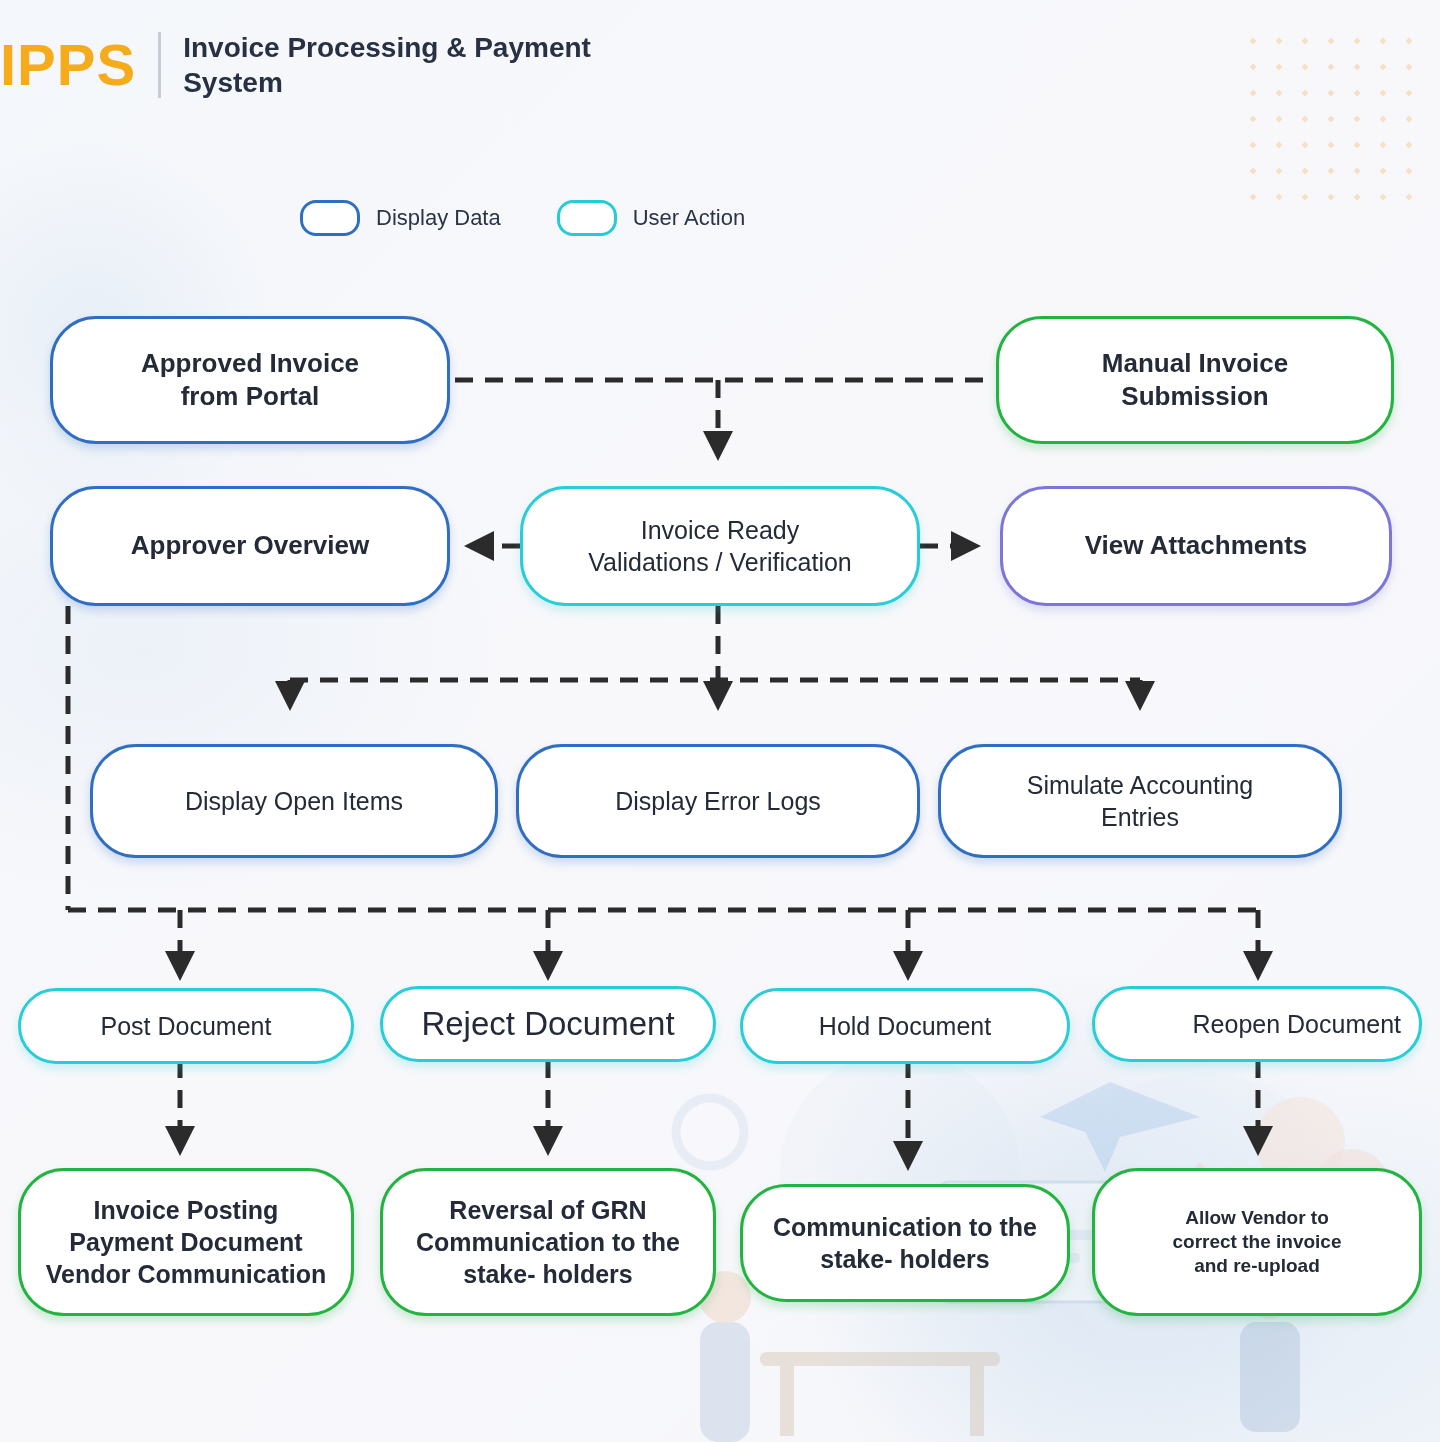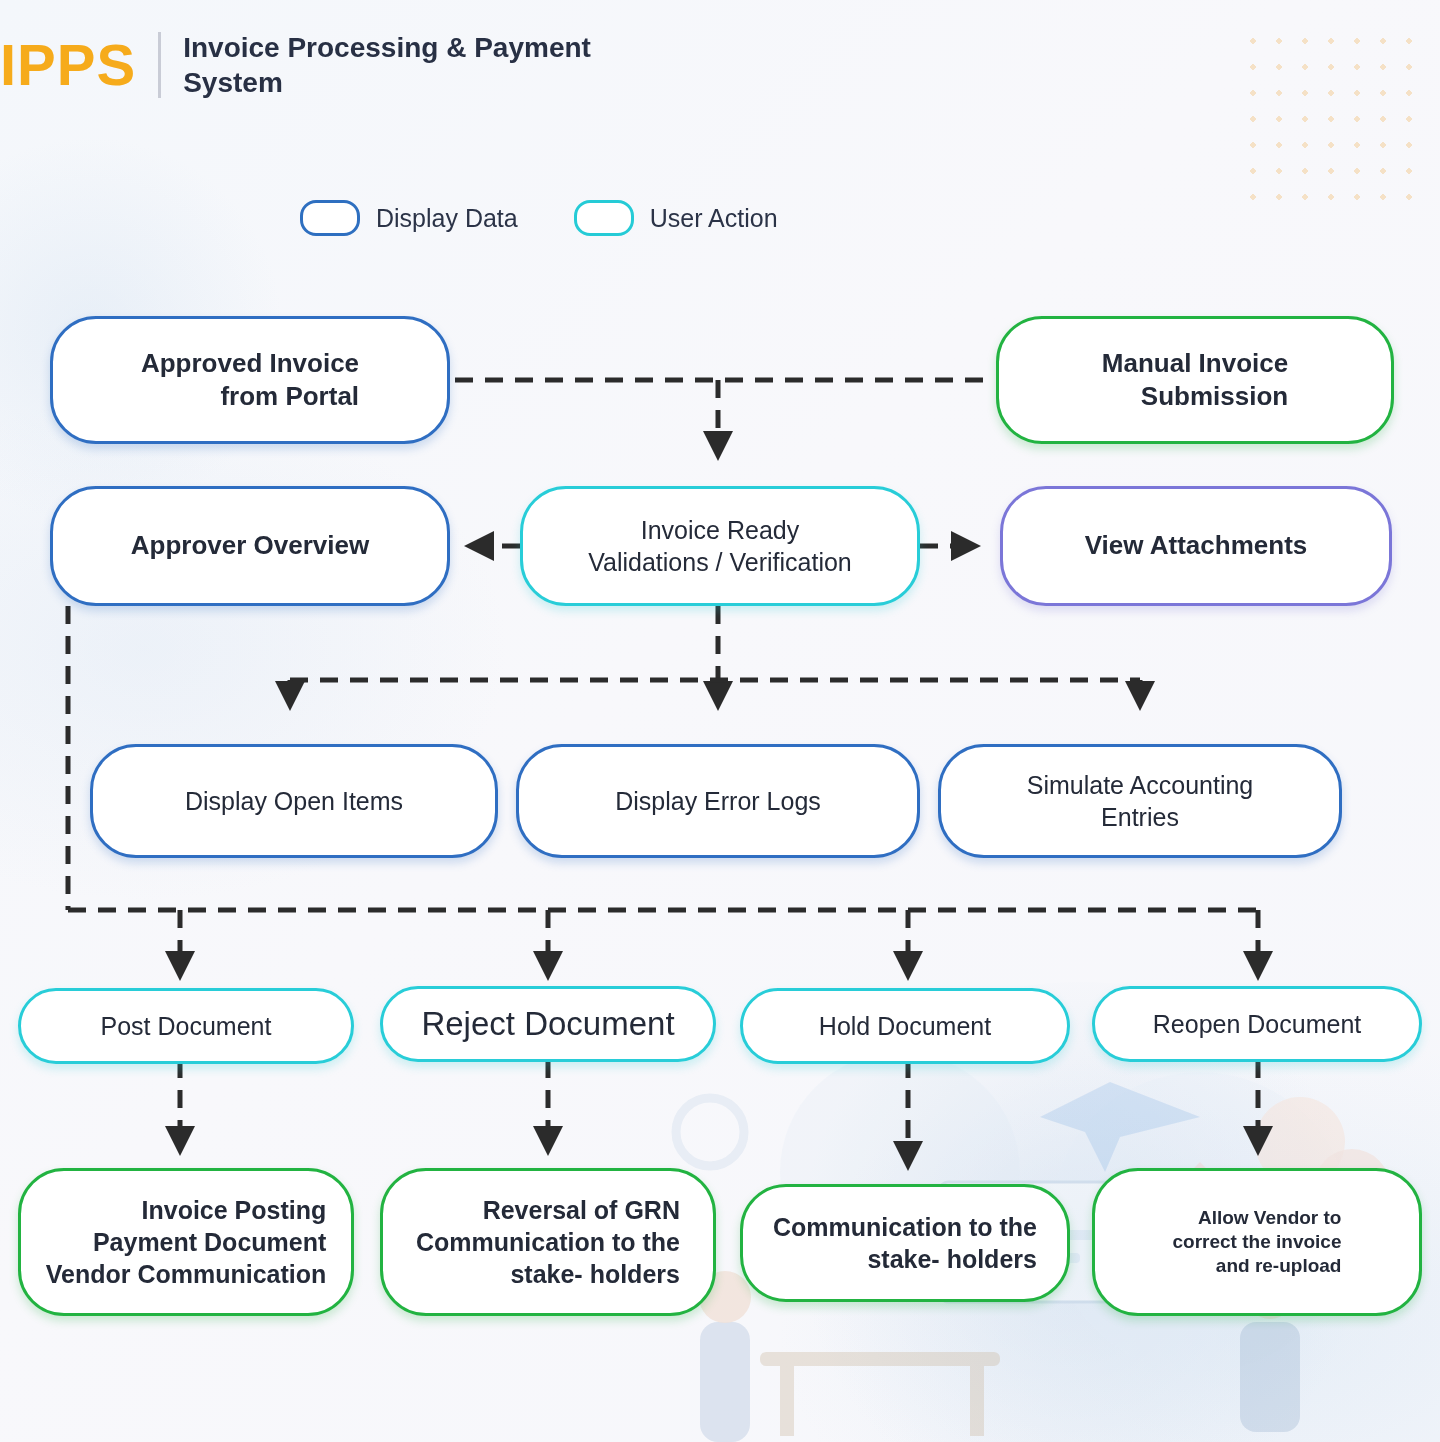--- a/index.html
+++ b/index.html
@@ -107,21 +107,21 @@
   .legend-pill {
     width: 54px;
     height: 30px;
     border-radius: 16px;
     background: #ffffff;
   }
   .legend-pill.display { border: 3px solid #2e6fc0; }
   .legend-pill.user { border: 3px solid #25cbd6; }
   .legend-pill.system { border: 3px solid #21b241; }
   .legend-label {
-    font-size: 25px;
+    font-size: 22px;
     color: #2b3347;
   }
 
   
   .node {
     position: absolute;
     box-sizing: border-box;
     background: #ffffff;
     border-radius: 46px;
     display: flex;
@@ -141,21 +141,21 @@
     box-shadow: 0 5px 10px rgba(40,205,216,0.22);
   }
   .node.system {
     border: 3px solid #22b341;
     box-shadow: 0 5px 10px rgba(34,179,65,0.22);
   }
   .node.purple {
     border: 3px solid #7b76d8;
     box-shadow: 0 5px 10px rgba(123,118,216,0.22);
   }
-  .node.b { font-weight: bold; text-align: right; }
+  .node.b { font-weight: bold; }
 
   svg.wires {
     position: absolute;
     left: 0; top: 0;
     width: 1440px;
     height: 1442px;
     pointer-events: none;
   }
 </style>
 </head>
@@ -282,21 +282,21 @@
   </div>
 
   <div class="node user" style="left:380px; top:986px; width:336px; height:76px; font-size:33px; border-radius:40px;">
     <span style="white-space:pre-line;">Reject Document</span>
   </div>
 
   <div class="node user" style="left:740px; top:988px; width:330px; height:76px; font-size:25px; border-radius:40px;">
     <span style="white-space:pre-line;">Hold Document</span>
   </div>
 
-  <div class="node user" style="left:1092px; top:986px; width:330px; height:76px; font-size:25px; border-radius:40px;">
+  <div class="node user" style="left:1092px; top:986px; width:330px; height:76px; font-size:25px; border-radius:40px;justify-content:flex-end;">
     <span style="white-space:pre-line;">Reopen Document</span>
   </div>
 
   <div class="node system b" style="left:18px; top:1168px; width:336px; height:148px; font-size:25px;">
     <span style="white-space:pre-line;">Invoice Posting
 Payment Document
 Vendor Communication</span>
   </div>
 
   <div class="node system b" style="left:380px; top:1168px; width:336px; height:148px; font-size:25px;">

